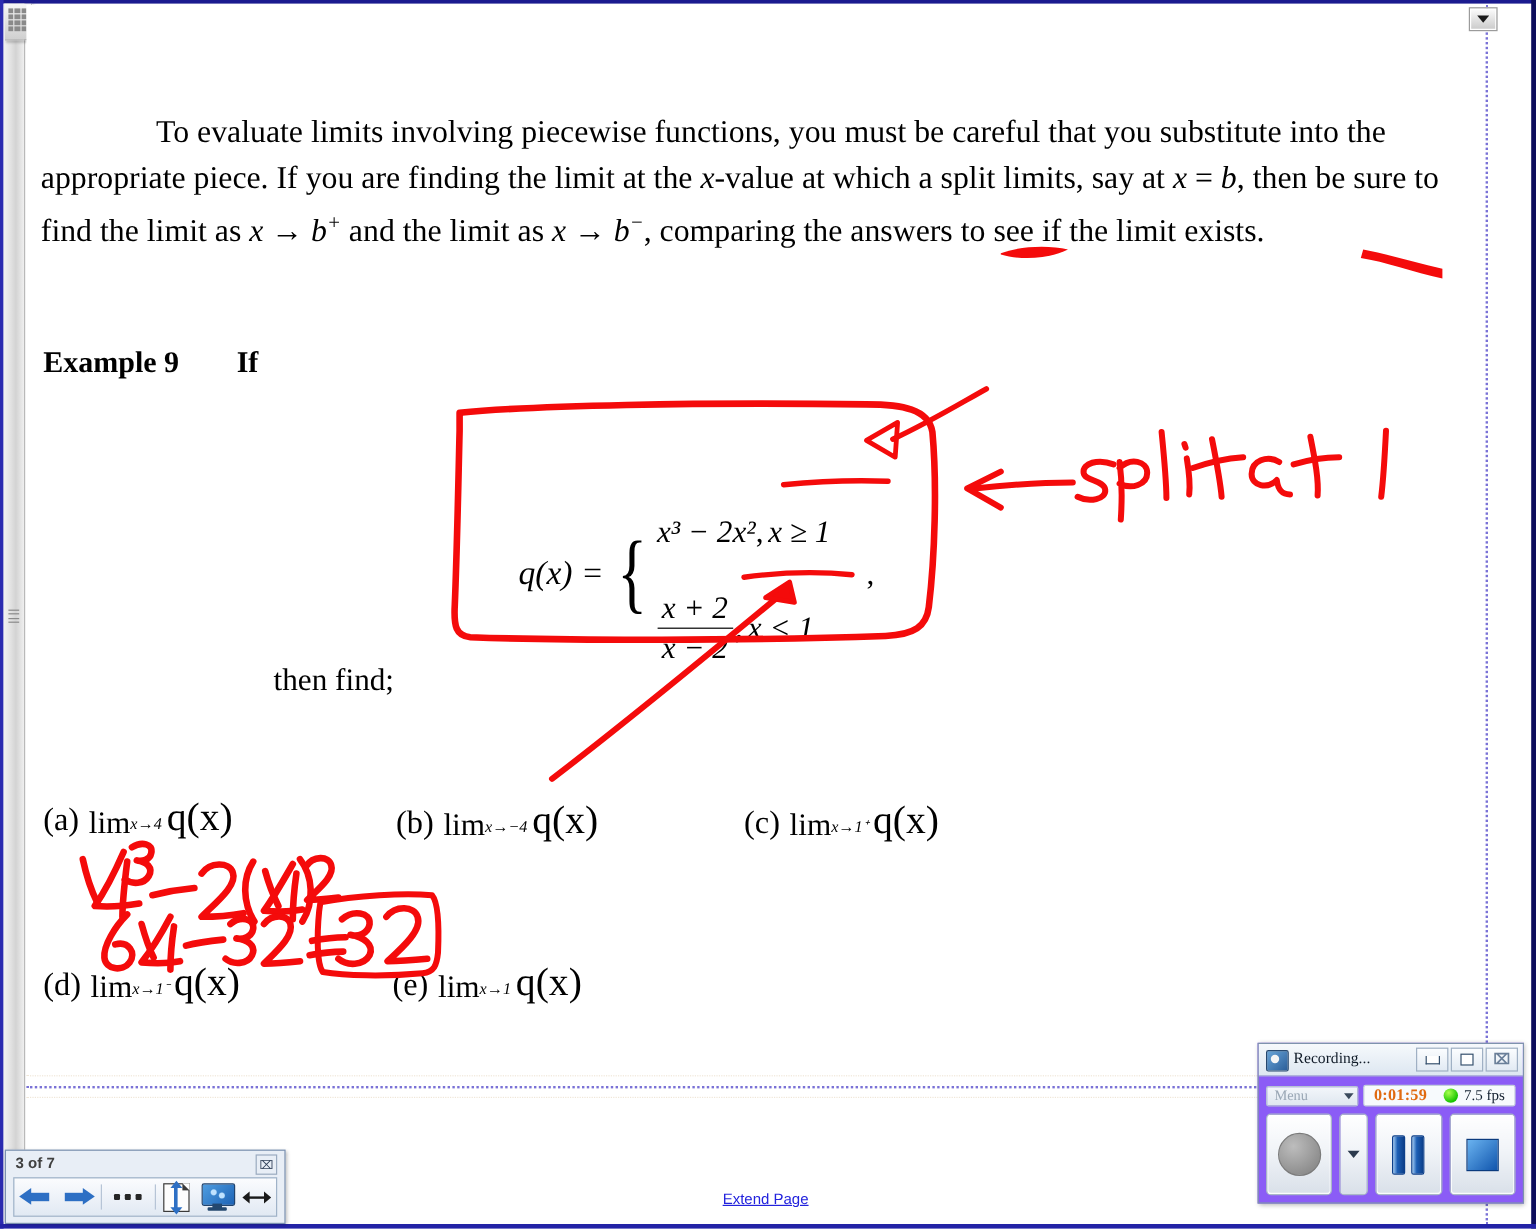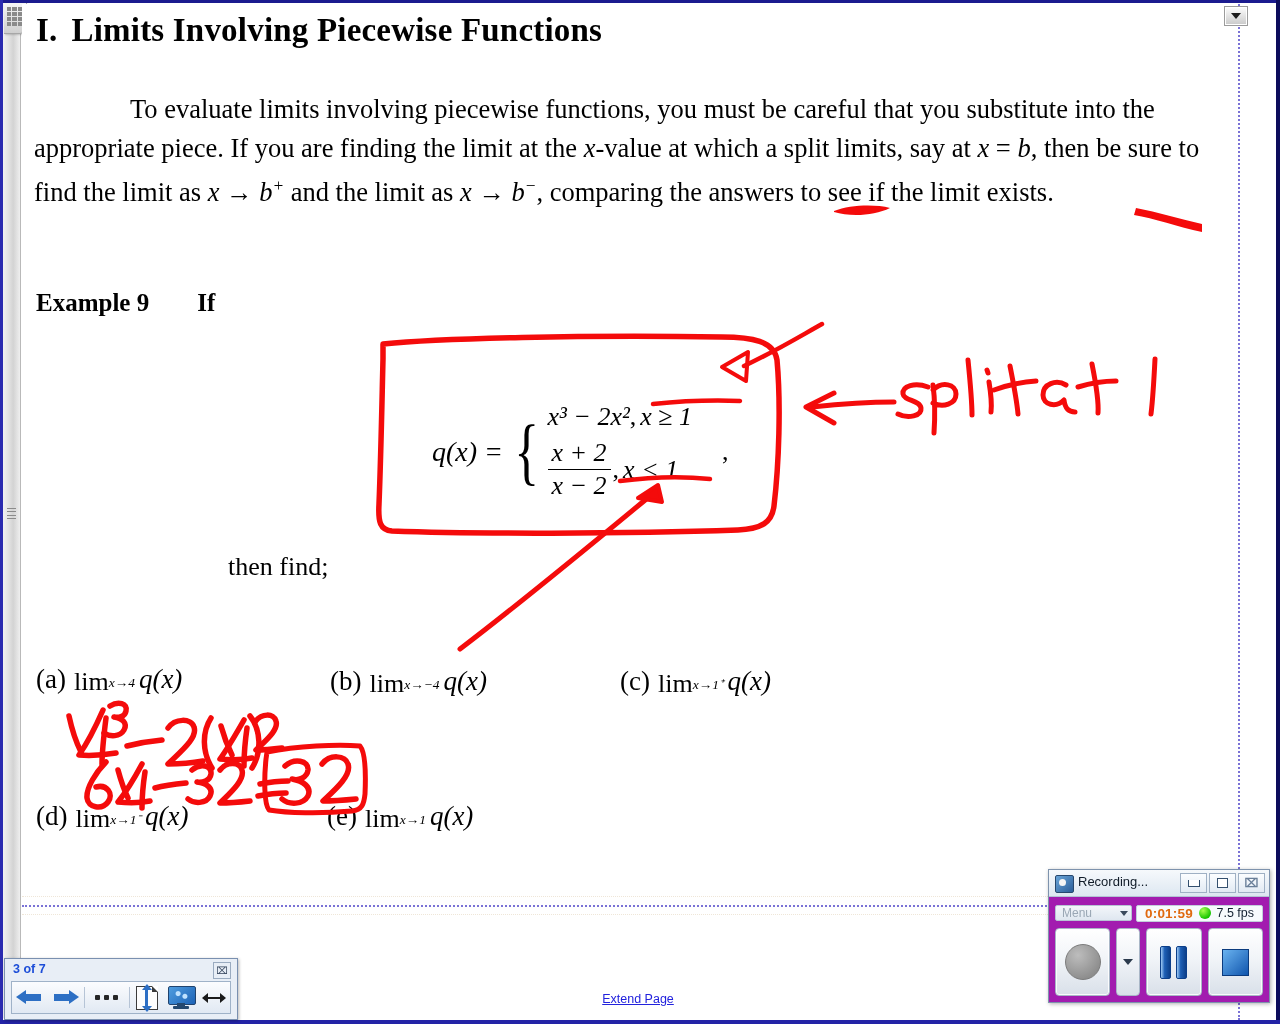--- a/index.html
+++ b/index.html
@@ -135,31 +135,31 @@
     font-size:27px;
     display:flex; align-items:center;
   }
   .pw-lhs { font-style:italic; font-size:28px; white-space:nowrap; }
   .pw-brace {
     font-size:74px; line-height:.82; margin:0 3px 0 6px;
     font-family:"Liberation Serif", serif; font-weight:300;
     transform: scaleX(.7); display:inline-block;
   }
   .pw-rows { display:flex; flex-direction:column; gap:6px; }
-  .pw-row { white-space:nowrap; font-size:26px; display:flex; align-items:center; }
+  .pw-row { white-space:nowrap; font-size:26px; display:flex; align-items:center;margin-top:27px; }
   .frac { display:inline-flex; flex-direction:column; align-items:center; vertical-align:middle; margin-right:2px; }
   .frac .num { padding:0 4px 1px; }
   .frac .den { padding:1px 4px 0; border-top:1.6px solid #000;font-family:Liberation Serif, serif; }
   .pw-trailing-comma { margin-left:30px; align-self:center; font-size:26px; }
   .limit-item { position:absolute; font-size:27px; white-space:nowrap; }
   .limit-item .tag { margin-right:8px; }
   .limop { display:inline-flex; flex-direction:row; align-items:center; vertical-align:middle; margin-right:4px; }
   .limop .lim { font-size:26px; line-height:1; }
   .limop .sub { font-size:13.5px; line-height:1.15; font-style:italic; margin-top:1px; }
-  .qx { font-style:italic; font-size:27px; }
+  .qx { font-size:33px; }
 
   
   .ink { position:absolute; left:0; top:0; width:1232px; height:1016px; pointer-events:none; }
 
   
   .extend-page {
     position:absolute; left:0; top:988px; width:1232px;
     text-align:center;
     font-family:"Liberation Sans", sans-serif;
     font-size:12.5px; color:#2222dd; text-decoration:underline;
@@ -169,21 +169,21 @@
   .page-nav {
     position:absolute; left:4px; top:958px;
     width:232px; height:60px;
     background:#e8eef6;
     border:1px solid #7a90b0;
     box-shadow: 1px 1px 3px rgba(0,0,0,.28);
     font-family:"Liberation Sans", sans-serif;
   }
   .page-nav .nav-title {
     position:absolute; left:8px; top:3px;
-    font-size:12.5px; color:#1d4ed8; font-weight:bold;
+    font-size:12.5px; color:#404040; font-weight:bold;
   }
   .page-nav .nav-close {
     position:absolute; right:6px; top:3px;
     width:16px; height:15px;
     background:#e8eef6; border:1px solid #9aabc0;
     display:flex; align-items:center; justify-content:center;
     font-size:10px; color:#32425a;
   }
   .page-nav .nav-bar {
     position:absolute; left:6px; top:22px; right:6px; bottom:5px;
@@ -245,24 +245,24 @@
   }
   .hresize-icon .rt{
     position:absolute; right:0; top:2px; width:0;height:0;
     border-top:5px solid transparent;border-bottom:5px solid transparent;border-left:6px solid #1a1a1a;
   }
 
   
   .rec-panel {
     position:absolute; left:1048px; top:869px;
     width:220px; height:132px;
-    background:#a21caf;
+    background:#8b5cf6;
     border:1px solid #7e93ad;
     box-shadow: 1px 1px 4px rgba(0,0,0,.3);
-    font-family:Liberation Sans, sans-serif;
+    font-family:Liberation Serif, serif;
   }
   .rec-titlebar { position:absolute; left:0; top:0; right:0; height:26px;
     background: linear-gradient(to bottom,#f6f9fc,#dde7f1); border-bottom:1px solid #b3c2d4; }
   .rec-app-icon {
     position:absolute; left:6px; top:5px; width:17px;height:16px;
     background: linear-gradient(135deg,#6aa5d8,#2b5e99);
     border:1px solid #27486e; border-radius:2px;
   }
   .rec-app-icon::after{
     content:""; position:absolute; left:3px; top:3px; width:7px;height:7px;
@@ -376,23 +376,20 @@
     <div class="guide-h"></div>
     <div class="guide-h-faint2"></div>
     <div class="guide-v"></div>
 
     <div class="corner-dropdown">
       <span class="tri"></span>
     </div>
 
     <div class="doc">
 
-      <div class="heading">
-        <span class="numeral">I.</span><span>Limits Involving Piecewise Functions</span>
-      </div>
 
       <div class="para">
         <span class="indent"></span><span>To evaluate limits involving piecewise functions, you must be careful that you</span>
         <span>substitute into the appropriate piece.  If you are finding the limit at the </span><span class="mi">x</span><span>-value at which a</span>
         <span>split limits, say at </span><span class="mi">x</span><span> = </span><span class="mi">b</span><span>, then be sure to find the limit as </span><span class="mi">x</span><span> → </span><span class="mi">b</span><span class="sup mi">+</span><span> and the limit as </span><span class="mi">x</span><span> → </span><span class="mi">b</span><span class="sup mi">−</span><span>,</span>
         <span>comparing the answers to see if the limit exists.</span>
       </div>
 
       <div class="example-line">
         <span>Example 9</span><span class="if-word">If</span>

